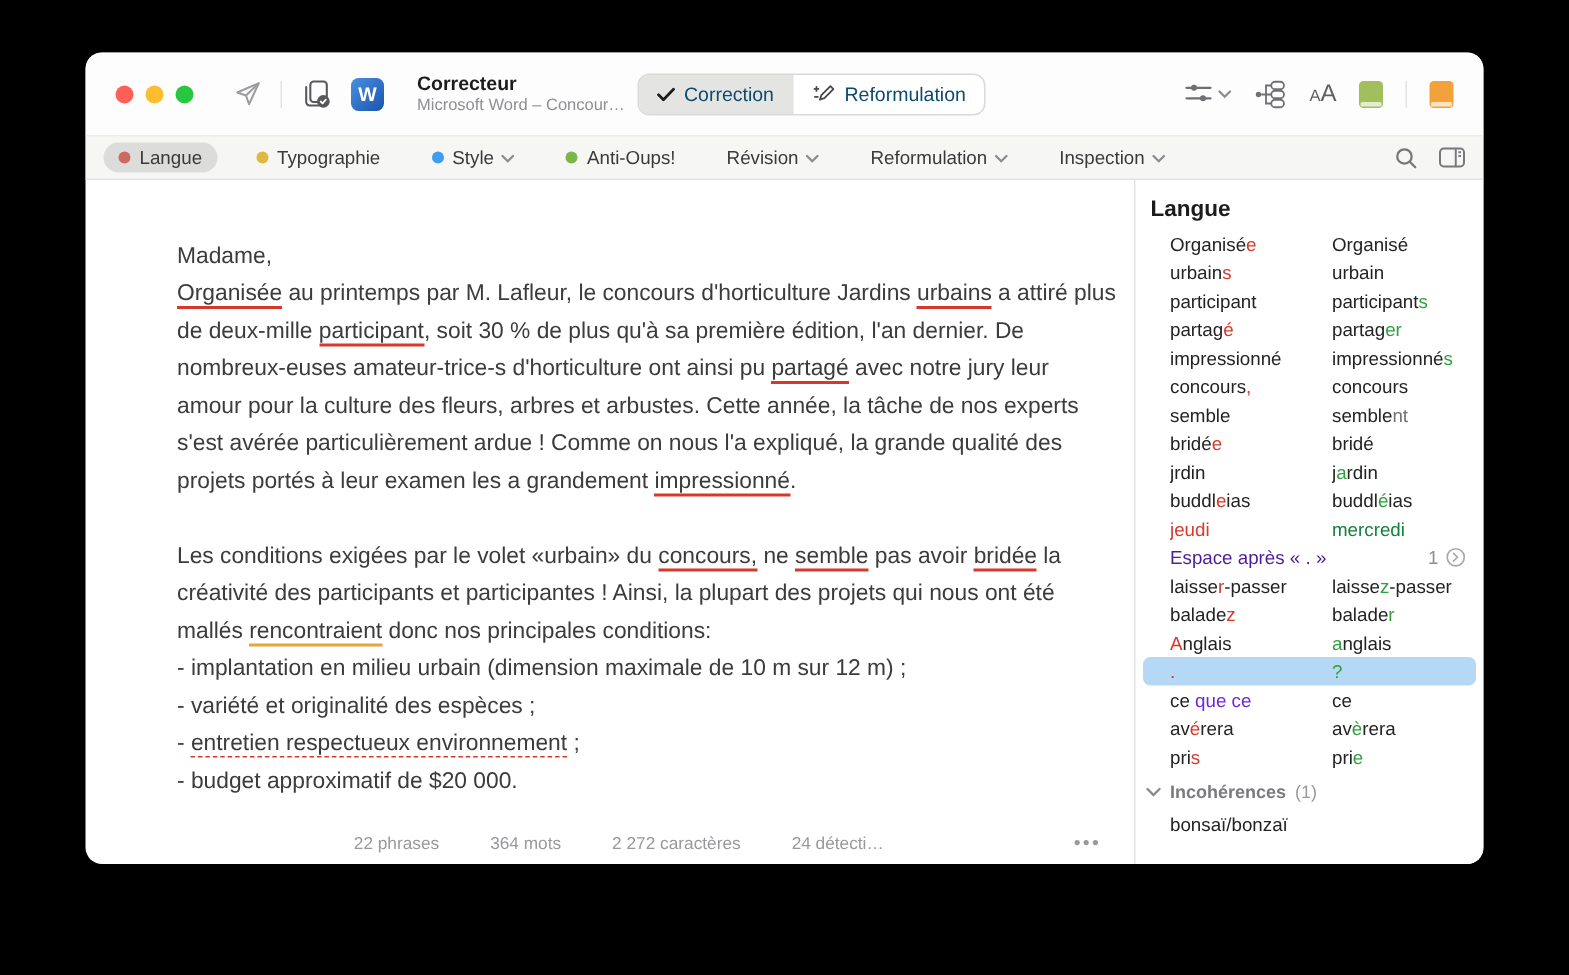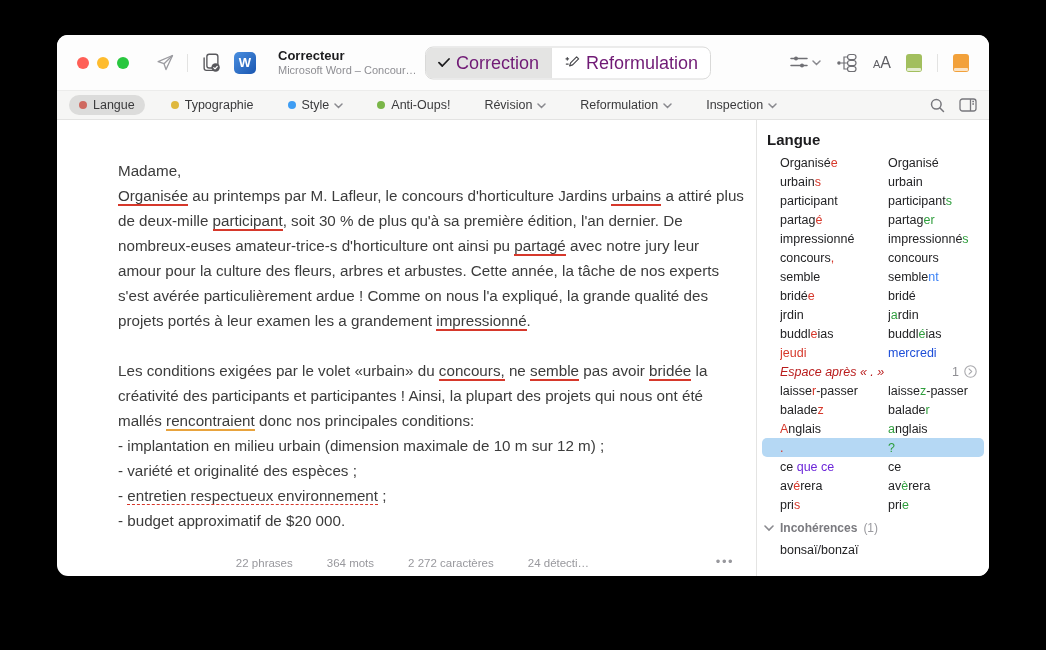--- a/index.html
+++ b/index.html
@@ -12,21 +12,21 @@
   .light{width:12px;height:12px;border-radius:50%;}
   .tb-icons{display:flex;align-items:center;margin-left:26px;gap:12px;}
   .vsep{width:1px;height:18px;background:#e3e3e2;}
   .word-badge{width:22px;height:22px;border-radius:5px;background:linear-gradient(135deg,#4a8fe0,#1a56b0);
     color:#fff;font-weight:700;font-size:13px;display:flex;align-items:center;justify-content:center;}
   .title-block{margin-left:10px;line-height:1.2;}
   .app-title{font-size:13px;font-weight:700;color:#1c1c1e;}
   .app-subtitle{font-size:11px;color:#8e8e93;margin-top:1px;}
   .segmented{position:absolute;left:368px;top:50%;transform:translateY(-50%);display:flex;
     border:1px solid #d9d9d8;border-radius:8px;overflow:hidden;background:#fff;}
-  .seg{display:flex;align-items:center;gap:6px;padding:5px 12px;font-size:18px;color:#701a75;}
+  .seg{display:flex;align-items:center;gap:6px;padding:5px 12px;font-size:13px;color:#0c4a6e;}
   .seg.active{background:#e4e4e3;}
   .seg + .seg{border-left:1px solid #e2e2e1;}
   .tb-right{position:absolute;right:20px;top:50%;transform:translateY(-50%);display:flex;align-items:center;gap:15px;}
   .icon-btn{display:flex;align-items:center;gap:3px;}
   .aa{color:#5f5f64;display:flex;align-items:baseline;}
   .book{width:16px;height:18px;border-radius:3px;position:relative;}
   .book::after{content:"";position:absolute;left:1px;right:1px;bottom:1px;height:3px;background:rgba(255,255,255,.7);border-radius:1px;}
   
   .filterbar{height:28px;background:#f6f6f5;border-top:1px solid #ececeb;border-bottom:1px solid #e3e3e2;
     display:flex;align-items:center;padding:0 12px;position:relative;}
@@ -50,21 +50,21 @@
   
   .panel{width:232px;flex:none;border-left:1px solid #e4e4e3;background:#fff;font-size:12.5px;color:#232325;overflow:hidden;}
   .panel-title{margin:11px 0 0 10px;font-size:15px;font-weight:700;color:#1c1c1e;}
   .section{display:flex;align-items:center;gap:6px;margin:12px 0 0 7px;font-size:12px;font-weight:700;color:#7a7a7f;}
   .section .count{font-weight:400;color:#9a9a9f;}
   .rows{margin-top:5px;}
   .row{height:19px;display:flex;align-items:center;padding:0 12px 0 23px;}
   .row.sel{margin:0 5px;padding:0 7px 0 18px;background:#b5d8f4;border-radius:5px;}
   .col-l{width:108px;flex:none;white-space:nowrap;overflow:hidden;}
   .col-r{flex:1;white-space:nowrap;overflow:hidden;}
-  .row.note .note-label{flex:1;font-style:italic;color:#b91c1c;white-space:nowrap;}
+  .row.note .note-label{flex:1;color:#4c1d95;white-space:nowrap;}
   .note-count{color:#8e8e93;margin-right:5px;}
   .circle-btn{display:flex;align-items:center;}
 </style>
 </head>
 <body>
 
 <div class="window">
 
   <div class="titlebar">
     <div class="lights">
@@ -258,37 +258,37 @@
           <div class="row">
             <span class="col-l"><span>impressionné</span></span>
             <span class="col-r"><span>impressionné</span><span style="color: rgb(47, 158, 61);">s</span></span>
           </div>
           <div class="row">
             <span class="col-l"><span>concours</span><span style="color: rgb(214, 56, 43);">,</span></span>
             <span class="col-r"><span>concours</span></span>
           </div>
           <div class="row">
             <span class="col-l"><span>semble</span></span>
-            <span class="col-r"><span>semble</span><span style="color: #3b82f6;">nt</span></span>
+            <span class="col-r"><span>semble</span><span style="color: #737373;">nt</span></span>
           </div>
           <div class="row">
             <span class="col-l"><span>bridé</span><span style="color: rgb(214, 56, 43);">e</span></span>
             <span class="col-r"><span>bridé</span></span>
           </div>
           <div class="row">
             <span class="col-l"><span>jrdin</span></span>
             <span class="col-r"><span>j</span><span style="color: rgb(47, 158, 61);">a</span><span>rdin</span></span>
           </div>
           <div class="row">
             <span class="col-l"><span>buddl</span><span style="color: rgb(214, 56, 43);">e</span><span>ias</span></span>
             <span class="col-r"><span>buddl</span><span style="color: rgb(47, 158, 61);">é</span><span>ias</span></span>
           </div>
           <div class="row">
             <span class="col-l"><span style="color: rgb(214, 56, 43);">jeudi</span></span>
-            <span class="col-r"><span style="color: #1d4ed8;">mercredi</span></span>
+            <span class="col-r"><span style="color: #15803d;">mercredi</span></span>
           </div>
           <div class="row note">
             <span class="note-label">Espace après « . »</span>
             <span class="note-count">1</span>
             <span class="circle-btn">
               <svg width="13" height="13" viewBox="0 0 13 13" fill="none" stroke="#a9a9ad" stroke-width="1.1">
                 <circle cx="6.5" cy="6.5" r="5.7"></circle>
                 <path d="M5 3.9L7.7 6.5L5 9.1" stroke-linecap="round" stroke-linejoin="round"></path>
               </svg>
             </span>

